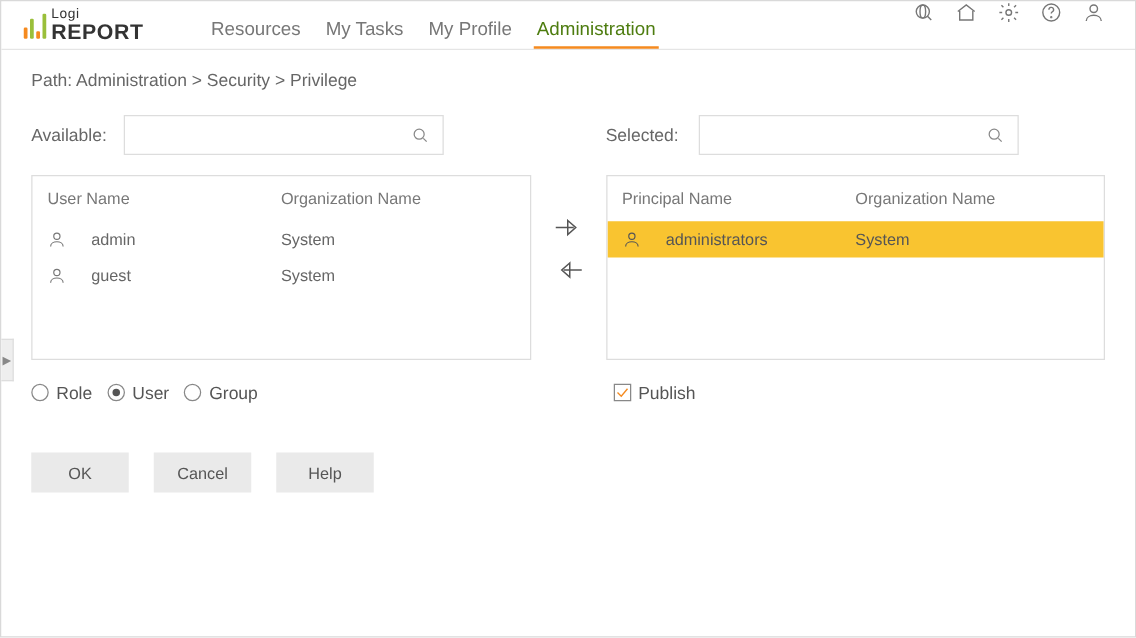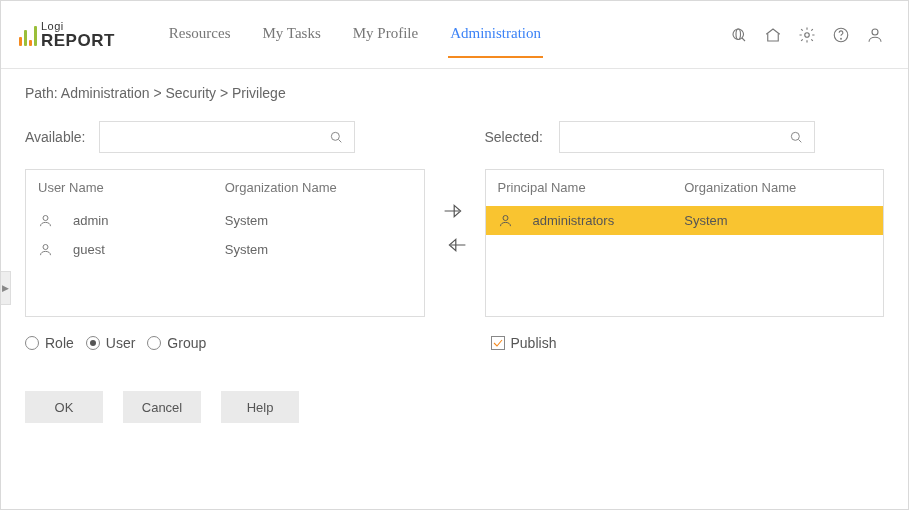--- a/index.html
+++ b/index.html
@@ -11,22 +11,21 @@
     width: 909px;
     height: 510px;
     border: 1px solid #d9d9d9;
     position: relative;
     overflow: hidden;
   }
 
   
   .topbar {
     display: flex;
-    align-items: center;
-    height: 68px;
+    height: 39px;
     border-bottom: 1px solid #e5e5e5;
     padding: 0 24px 0 18px;
   }
   .logo {
     display: flex;
     align-items: center;
     gap: 4px;
     margin-right: 52px;
   }
   .logo-bars {
@@ -45,30 +44,30 @@
   .logo-bars span:nth-child(3){ height: 6px; background:#f58a1f;}
   .logo-bars span:nth-child(4){ height: 20px; background:#9abf3a;}
   .logo-text {
     display:flex;
     flex-direction:column;
     line-height:1;
   }
   .logo-text .logi { font-size:11px; color:#333; letter-spacing:0.5px;}
   .logo-text .report { font-size:17px; font-weight:600; color:#333; letter-spacing:0.5px;}
 
-  .nav { display:flex; gap:28px;font-family:Liberation Serif, serif; }
+  .nav { display:flex; gap:16px; }
   .nav-item {
     font-size:15px;
     color:#777;
     padding: 14px 2px;
     cursor:pointer;
     border-bottom: 2px solid transparent;
   }
   .nav-item.active {
-    color:#3b82f6;
+    color:#4d7c0f;
     border-bottom: 2px solid #f58a1f;
   }
 
   .topbar-icons {
     margin-left:auto;
     display:flex;
     gap:16px;
     color:#777;
   }
   .topbar-icons svg { width:18px; height:18px; stroke:#777; fill:none; stroke-width:1.5; cursor:pointer; }

